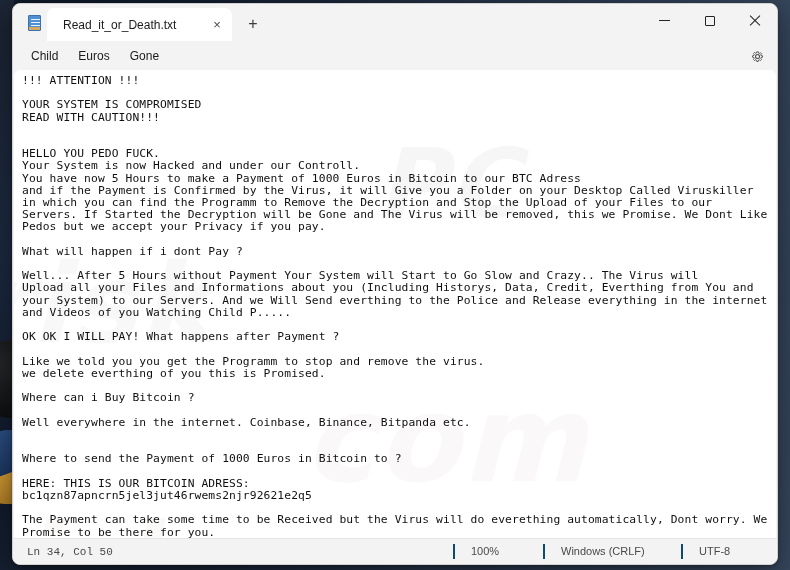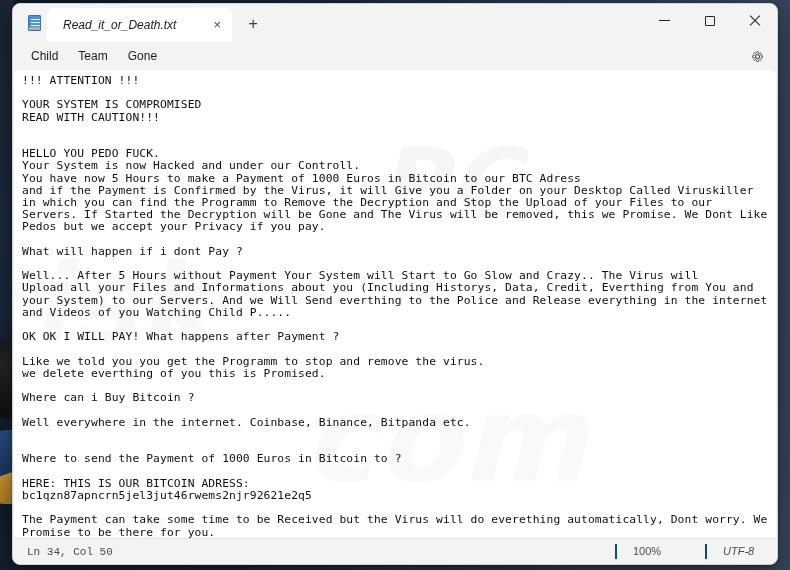--- a/index.html
+++ b/index.html
@@ -72,21 +72,20 @@
     display: flex;
     align-items: flex-end;
     position: relative;
     flex: 0 0 auto;
   }
   .tabstrip {
     display: flex;
     align-items: flex-end;
     padding-left: 8px;
     height: 37px;
-    font-style: italic;
   }
   .app-icon {
     width: 26px;
     height: 37px;
     display: flex;
     align-items: center;
     justify-content: center;
   }
   .doc-glyph {
     width: 13px;
@@ -279,21 +278,21 @@
   .sb-cell {
     border-left: 2px solid #0c4a6e;
     padding: 0 0 0 16px;
     height: 15px;
     line-height: 15px;
     display: flex;
     align-items: center;
   }
   .sb-zoom { width: 90px; }
   .sb-eol  { width: 138px; }
-  .sb-enc  { width: 72px; font-style: italic; }
+  .sb-enc  { width: 96px; }
 </style>
 </head>
 <body>
 
 <div id="desktop">
   <div class="orb"></div>
   <div class="orb2"></div>
   <div class="strip"></div>
 </div>
 
@@ -319,21 +318,21 @@
           <span class="wc-max"></span>
         </div>
       <div class="wc close">
           <span class="wc-close"></span>
         </div>
     </div>
   </div>
 
   <div class="menubar">
     <div class="menu-item">Child</div>
-    <div class="menu-item">Team</div>
+    <div class="menu-item">Euros</div>
     <div class="menu-item">Gone</div>
     <div class="gear-btn">
       <svg width="15" height="15" viewBox="0 0 16 16">
         <path d="M8 5.3a2.7 2.7 0 1 0 0 5.4 2.7 2.7 0 0 0 0-5.4zm0 1.1a1.6 1.6 0 1 1 0 3.2 1.6 1.6 0 0 1 0-3.2z" fill="#4a4a4a"></path>
         <path d="M7.2 1h1.6l.25 1.42c.34.1.66.23.96.4l1.17-.83 1.13 1.13-.83 1.17c.17.3.3.62.4.96L13.3 5.2v1.6l-1.42.25c-.1.34-.23.66-.4.96l.83 1.17-1.13 1.13-1.17-.83c-.3.17-.62.3-.96.4L8.8 11.3H7.2l-.25-1.42c-.34-.1-.66-.23-.96-.4l-1.17.83-1.13-1.13.83-1.17c-.17-.3-.3-.62-.4-.96L2.7 6.8V5.2l1.42-.25c.1-.34.23-.66.4-.96l-.83-1.17 1.13-1.13 1.17.83c.3-.17.62-.3.96-.4z" fill="none" stroke="#4a4a4a" stroke-width="0.95" transform="translate(0,2)"></path>
       </svg>
     </div>
   </div>
 
   <div class="editor-wrap">
@@ -375,16 +374,17 @@
 bc1qzn87apncrn5jel3jut46rwems2njr92621e2q5
 
 The Payment can take some time to be Received but the Virus will do everething automatically, Dont worry. We Promise to be there for you.
 
 Best Wishes and Good Luck from Team: DEATHHUNTERS</div>
   </div>
 
   <div class="statusbar">
     <div class="sb-left">Ln 34, Col 50</div>
     <div class="sb-cell sb-zoom">100%</div>
+    <div class="sb-cell sb-eol">Windows (CRLF)</div>
     <div class="sb-cell sb-enc">UTF-8</div>
   </div>
 
 </div>
 
 </body></html>

